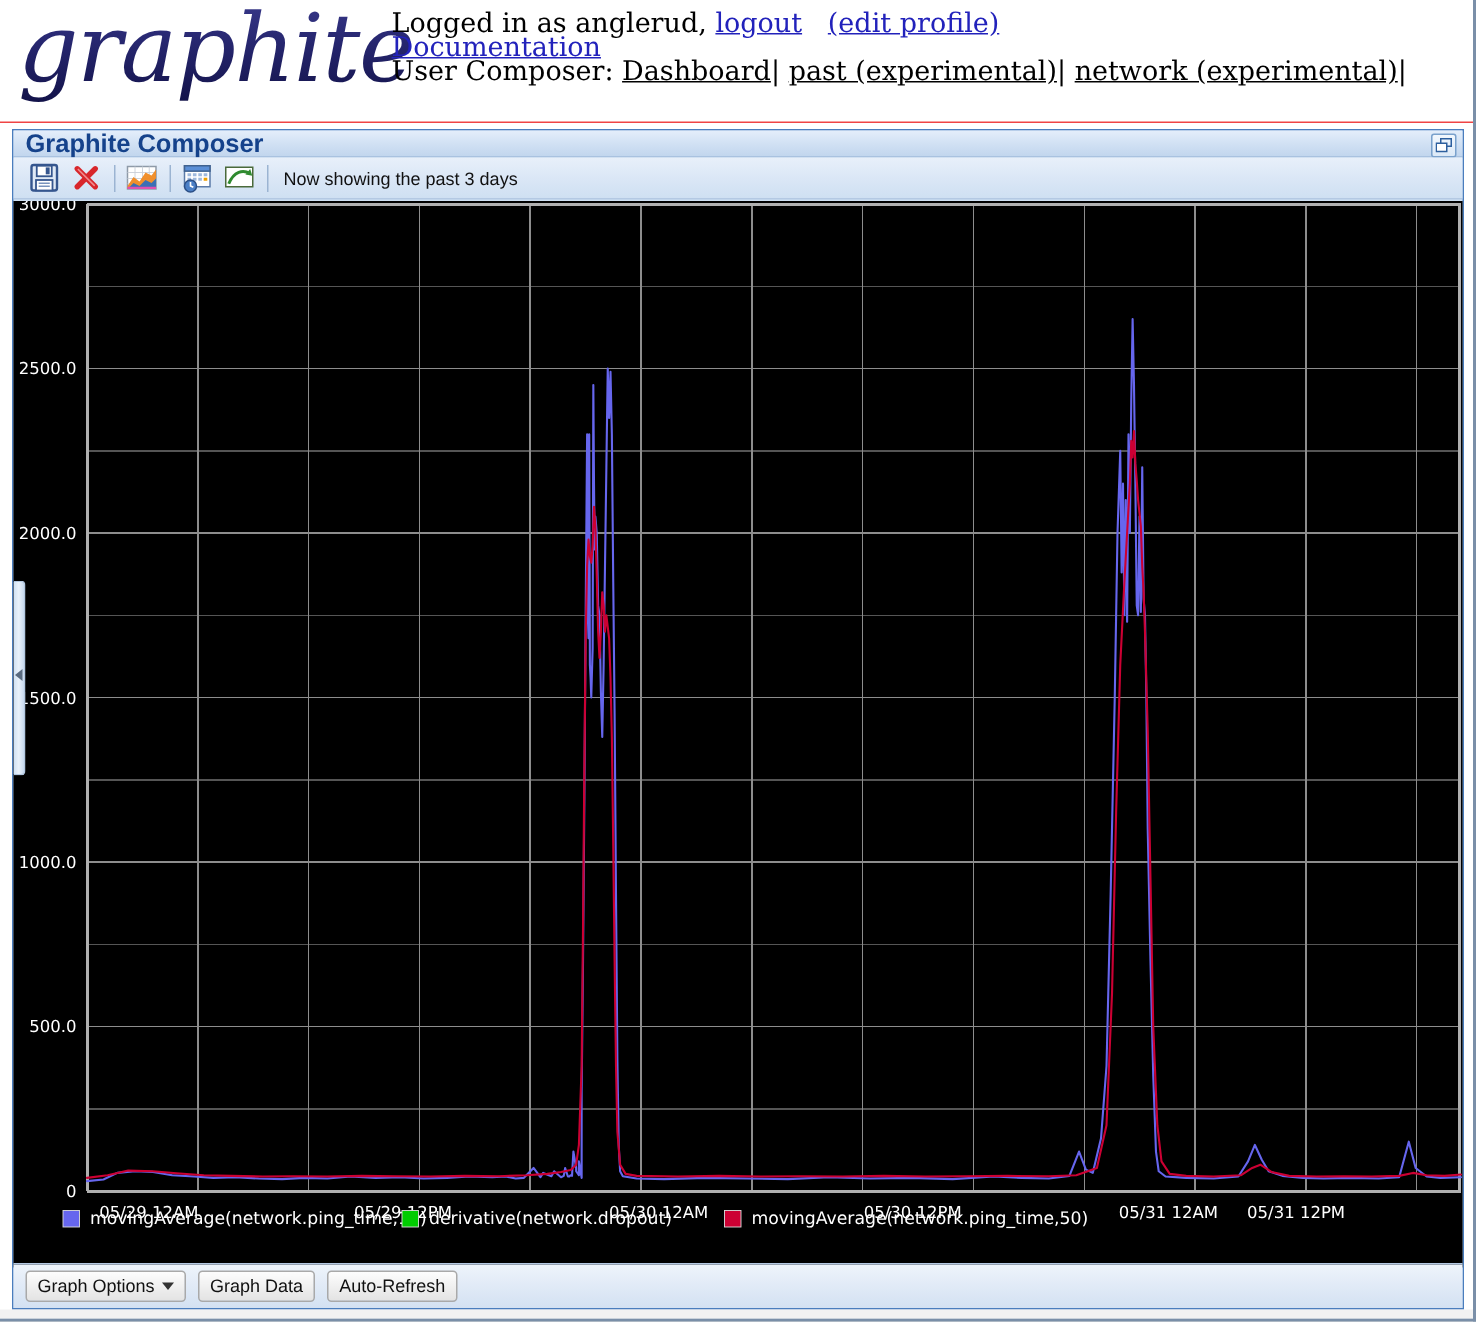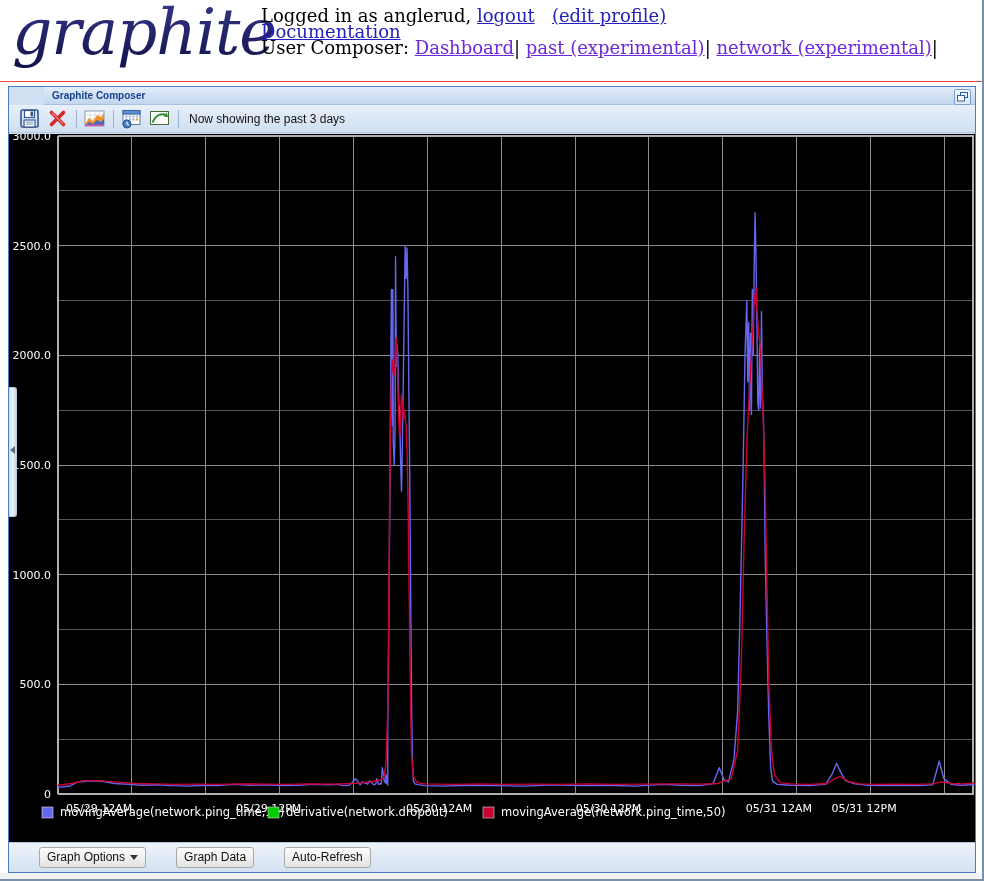--- a/index.html
+++ b/index.html
@@ -59,21 +59,21 @@
     top: 8px;
     font-family: "DejaVu Serif", "Liberation Serif", serif;
     font-size: 18px;
     line-height: 16px;
     color: #000;
   }
   #headerlinks a {
     color: #2222bb;
     text-decoration: underline;
   }
-  #headerlinks .purple a { color: #6d28d9; }
+  #headerlinks .purple a { color: #000000; }
   #headerlinks .row { white-space: nowrap; }
   #headerlinks .sep { color: #000; }
 
   
   #composer {
     position: absolute;
     left: 8px;
     top: 86px;
     width: 968px;
     height: 787px;
@@ -81,26 +81,25 @@
     background: #cfe0f2;
     box-sizing: border-box;
   }
   #composer-title {
     position: relative;
     height: 18px;
     background: linear-gradient(180deg,#e4eefb 0%, #d0e0f3 55%, #c2d6ee 100%);
     border-bottom: 1px solid #a9c2e0;
     color: #15428b;
     font-weight: bold;
-    font-size: 10px;
+    font-size: 17px;
     line-height: 18px;
     padding-left: 8px;
     box-sizing: border-box;
     user-select: none;
-    margin-left: 35px;
   }
   #restore-btn {
     position: absolute;
     right: 4px;
     top: 2px;
     width: 15px;
     height: 14px;
     border: 1px solid #7aa1cc;
     border-radius: 2px;
     background: linear-gradient(180deg,#f2f7fd,#dce9f7);
@@ -197,21 +196,20 @@
     font-size: 12px;
     color: #111;
     background: linear-gradient(180deg,#fdfdfd 0%, #f0f0f0 50%, #e3e3e3 100%);
     border: 1px solid #a9a9a9;
     border-radius: 3px;
     padding: 2px 7px 3px;
     margin-right: 8px;
     line-height: 14px;
     cursor: pointer;
     white-space: nowrap;
-    margin-left: 22px;
   }
   .btn .caret {
     display: inline-block;
     margin-left: 5px;
     width: 0; height: 0;
     border-left: 4px solid transparent;
     border-right: 4px solid transparent;
     border-top: 5px solid #333;
     vertical-align: middle;
   }

